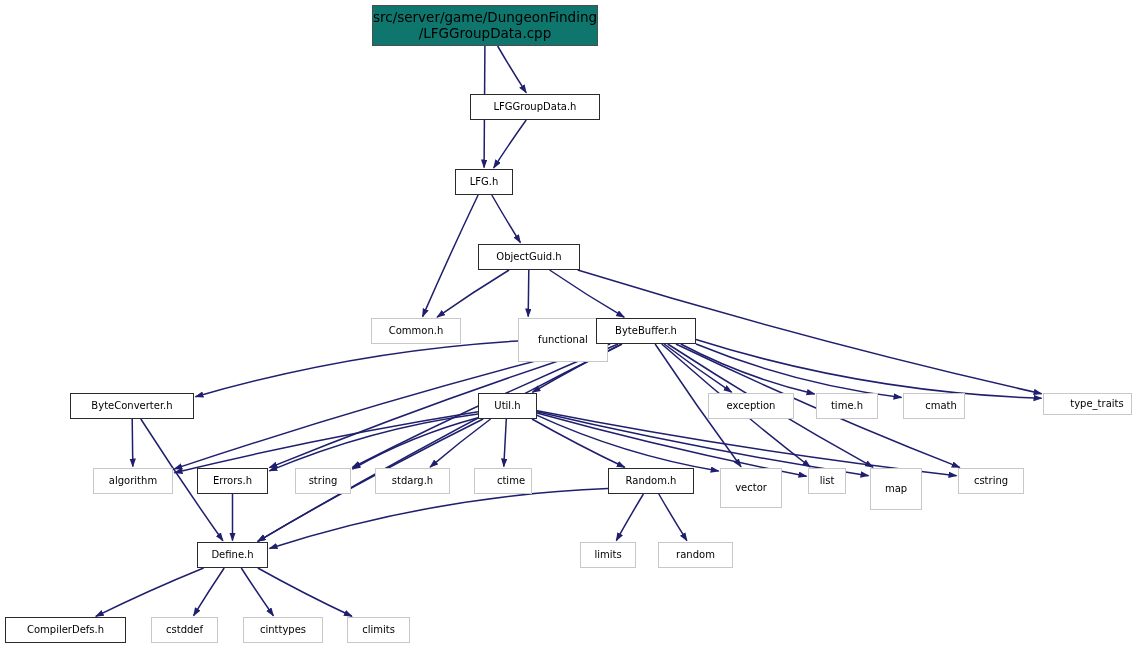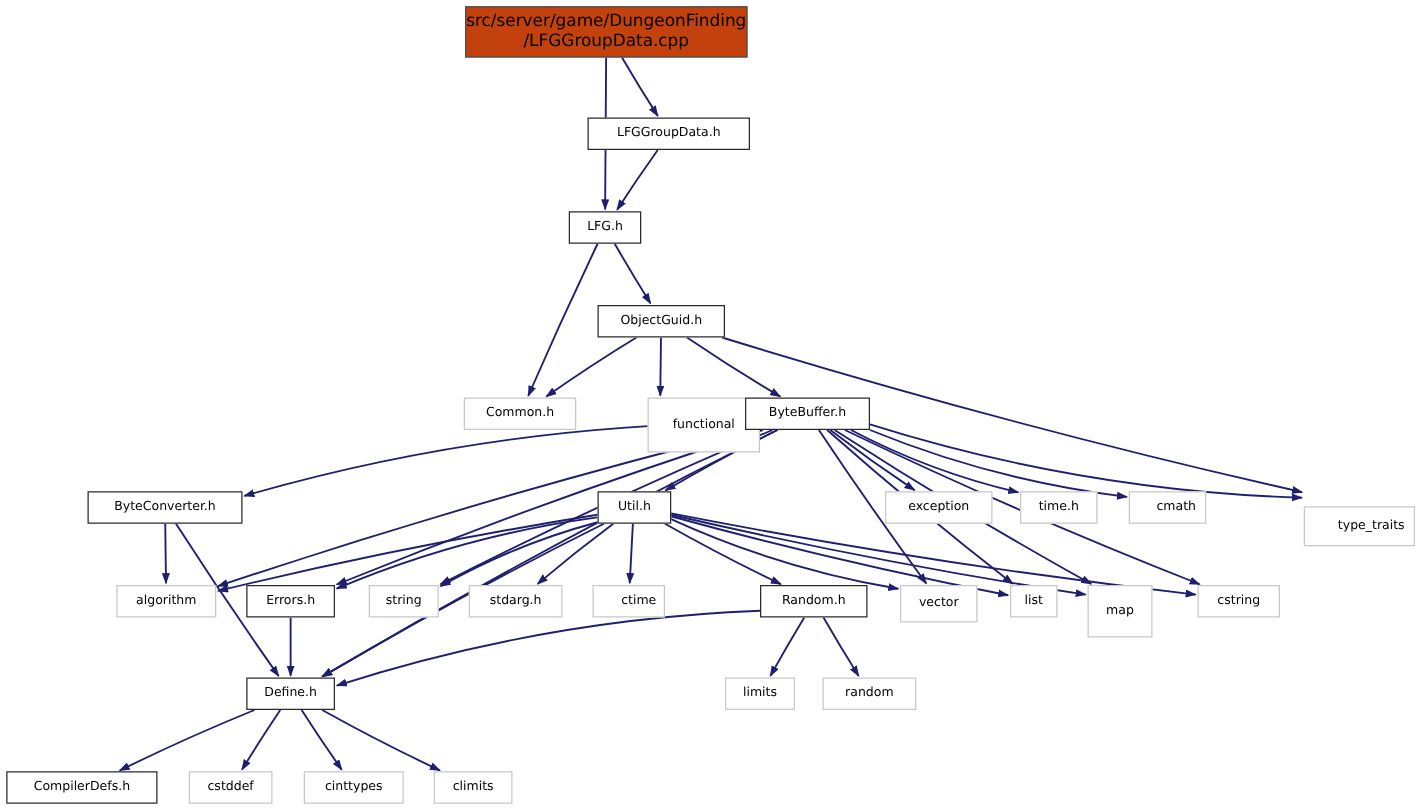--- a/index.html
+++ b/index.html
@@ -4,21 +4,21 @@
 <style>
   html,body{margin:0;padding:0;background:#ffffff;}
   #canvas{position:relative;width:1137px;height:649px;background:#ffffff;
           font-family:"DejaVu Sans","Liberation Sans",sans-serif;overflow:hidden;}
   svg.edges{position:absolute;left:0;top:0;width:1137px;height:649px;}
   .node{position:absolute;box-sizing:border-box;display:flex;align-items:center;
         justify-content:center;text-align:center;background:#ffffff;
         color:#000000;font-size:10px;line-height:1.12;white-space:pre;z-index:5;}
   .node.sys{border:1px solid #c8c8c8;}
   .node.proj{border:1.6px solid #2b2b2b;}
-  .node.root{border:1.6px solid #4d4d4d;background:#c2410c;font-size:13.5px;}
+  .node.root{border:1.6px solid #4d4d4d;background:#0f766e;font-size:13.5px;}
 </style>
 </head>
 <body>
 
 <div id="canvas">
   <svg class="edges">
     <defs>
       <marker id="ah" markerWidth="9" markerHeight="9" refX="8" refY="3.2" orient="auto" markerUnits="userSpaceOnUse">
         <path d="M0,0 L9,3.2 L0,6.4 z" fill="#1f1f6e"></path>
       </marker>
@@ -77,28 +77,28 @@
       <div class="node proj" style="left: 455px; top: 169px; width: 58px; height: 26px;">LFG.h</div>
       <div class="node proj" style="left: 478px; top: 244px; width: 102px; height: 26px;">ObjectGuid.h</div>
       <div class="node sys" style="left: 371px; top: 318px; width: 90px; height: 26px;">Common.h</div>
       <div class="node sys" style="left: 483px; top: 318px; width: 90px; height: 44px; margin-left: 35px;">functional</div>
       <div class="node proj" style="left: 596px; top: 318px; width: 100px; height: 26px;">ByteBuffer.h</div>
       <div class="node proj" style="left: 70px; top: 393px; width: 124px; height: 26px;">ByteConverter.h</div>
       <div class="node proj" style="left: 478px; top: 393px; width: 59px; height: 26px;">Util.h</div>
       <div class="node sys" style="left: 708px; top: 393px; width: 86px; height: 26px;">exception</div>
       <div class="node sys" style="left: 816px; top: 393px; width: 62px; height: 26px;">time.h</div>
       <div class="node sys" style="left: 903px; top: 393px; width: 62px; height: 26px; padding-left: 14px;">cmath</div>
-      <div class="node sys" style="left: 1043px; top: 405px; width: 89px; height: 32px; padding-left: 19px;">type_traits</div>
+      <div class="node sys" style="left: 1043px; top: 393px; width: 89px; height: 22px; padding-left: 19px;">type_traits</div>
       <div class="node sys" style="left: 93px; top: 468px; width: 80px; height: 26px;">algorithm</div>
       <div class="node proj" style="left: 197px; top: 468px; width: 71px; height: 26px;">Errors.h</div>
       <div class="node sys" style="left: 295px; top: 468px; width: 56px; height: 26px;">string</div>
       <div class="node sys" style="left: 375px; top: 468px; width: 75px; height: 26px;">stdarg.h</div>
       <div class="node sys" style="left: 474px; top: 468px; width: 58px; height: 26px; padding-left: 16px;">ctime</div>
       <div class="node proj" style="left: 608px; top: 468px; width: 86px; height: 26px;">Random.h</div>
-      <div class="node sys" style="left: 720px; top: 468px; width: 62px; height: 30px;">vector</div>
+      <div class="node sys" style="left: 720px; top: 468px; width: 62px; height: 40px;">vector</div>
       <div class="node sys" style="left: 808px; top: 468px; width: 38px; height: 26px;">list</div>
       <div class="node sys" style="left: 870px; top: 468px; width: 52px; height: 42px;">map</div>
       <div class="node sys" style="left: 958px; top: 468px; width: 66px; height: 26px;">cstring</div>
       <div class="node proj" style="left: 197px; top: 542px; width: 71px; height: 26px;">Define.h</div>
       <div class="node sys" style="left: 580px; top: 542px; width: 56px; height: 26px;">limits</div>
       <div class="node sys" style="left: 658px; top: 542px; width: 75px; height: 26px;">random</div>
       <div class="node proj" style="left: 5px; top: 617px; width: 121px; height: 26px;">CompilerDefs.h</div>
       <div class="node sys" style="left: 151px; top: 617px; width: 67px; height: 26px;">cstddef</div>
       <div class="node sys" style="left: 243px; top: 617px; width: 80px; height: 26px;">cinttypes</div>
       <div class="node sys" style="left: 347px; top: 617px; width: 63px; height: 26px;">climits</div>

